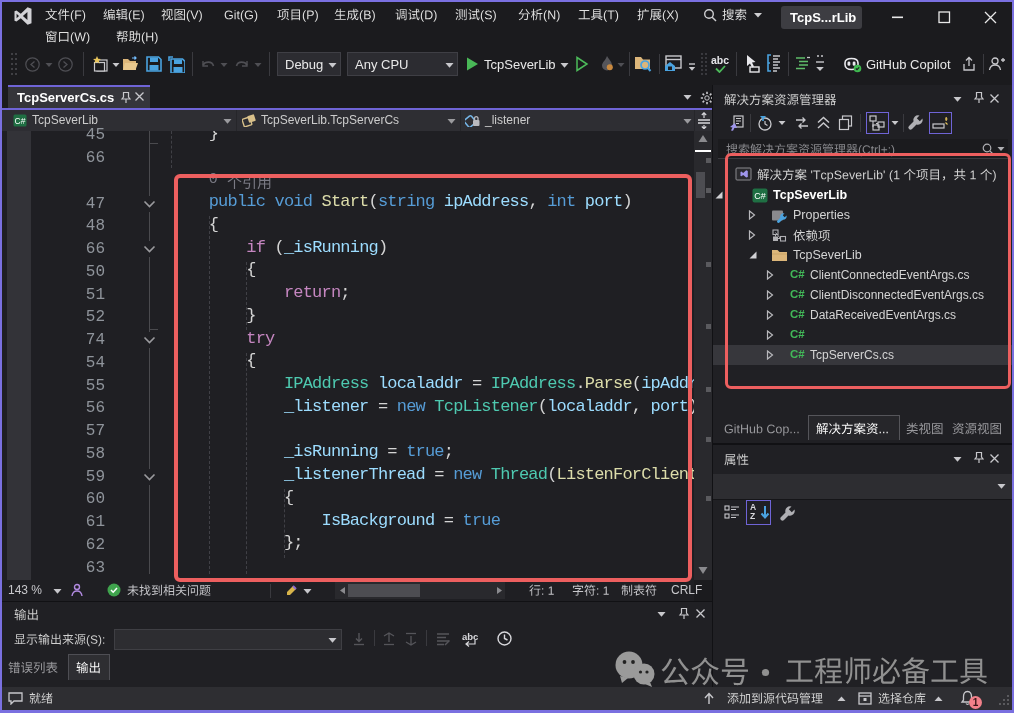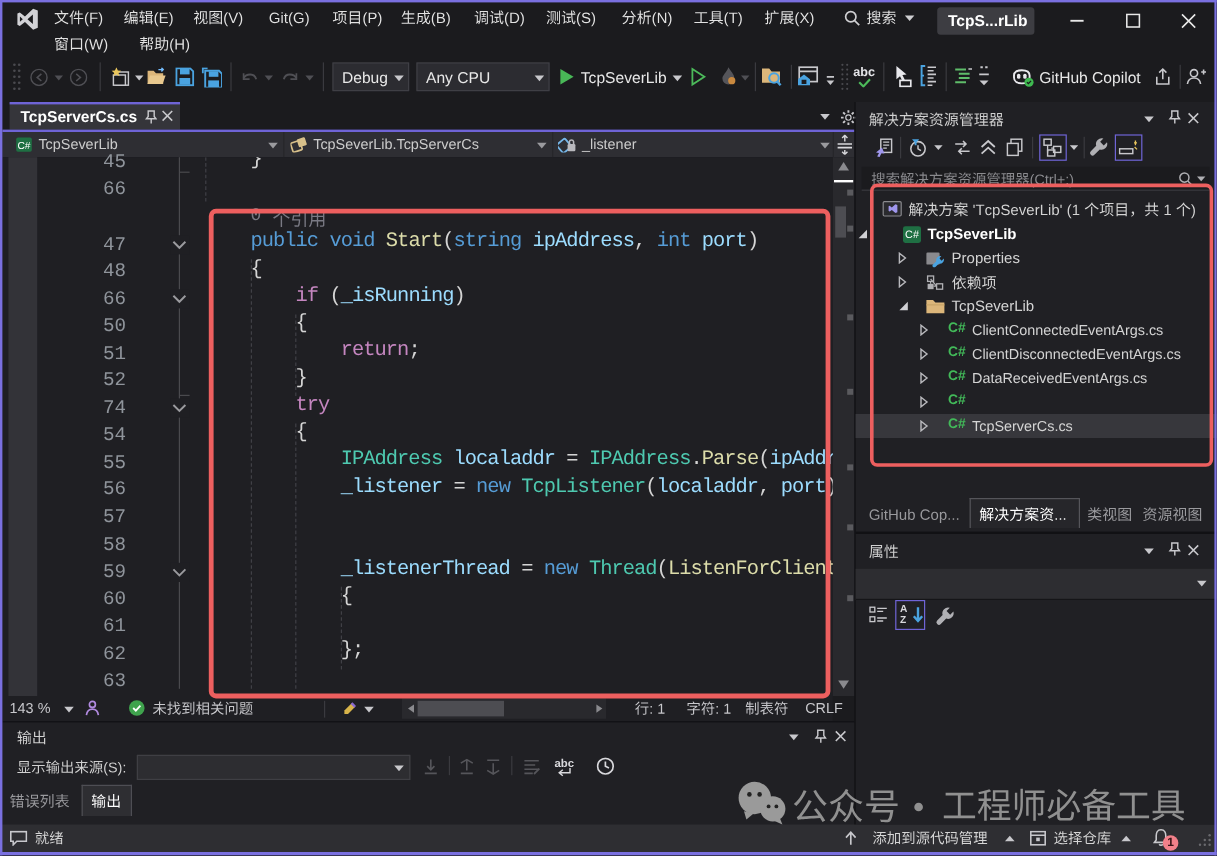--- a/index.html
+++ b/index.html
@@ -527,22 +527,24 @@
       <div style="position:absolute;left:206.7px;top:61.1px;font:17px &quot;Liberation Mono&quot;,monospace;letter-spacing:-0.8px;white-space:pre;"><span style="color:#569cd6">public&nbsp;void&nbsp;</span><span style="color:#dcdcaa">Start</span><span style="color:#d4d4d4">(</span><span style="color:#569cd6">string&nbsp;</span><span style="color:#9cdcfe">ipAddress</span><span style="color:#d4d4d4">,&nbsp;</span><span style="color:#569cd6">int&nbsp;</span><span style="color:#9cdcfe">port</span><span style="color:#d4d4d4">)</span></div>
       <div style="position:absolute;left:206.7px;top:83.8px;font:17px &quot;Liberation Mono&quot;,monospace;letter-spacing:-0.8px;white-space:pre;"><span style="color:#d4d4d4">{</span></div>
       <div style="position:absolute;left:244.3px;top:106.6px;font:17px &quot;Liberation Mono&quot;,monospace;letter-spacing:-0.8px;white-space:pre;"><span style="color:#c586c0">if&nbsp;</span><span style="color:#d4d4d4">(</span><span style="color:#9cdcfe">_isRunning</span><span style="color:#d4d4d4">)</span></div>
       <div style="position:absolute;left:244.3px;top:129.4px;font:17px &quot;Liberation Mono&quot;,monospace;letter-spacing:-0.8px;white-space:pre;"><span style="color:#d4d4d4">{</span></div>
       <div style="position:absolute;left:281.9px;top:152.1px;font:17px &quot;Liberation Mono&quot;,monospace;letter-spacing:-0.8px;white-space:pre;"><span style="color:#c586c0">return</span><span style="color:#d4d4d4">;</span></div>
       <div style="position:absolute;left:244.3px;top:174.9px;font:17px &quot;Liberation Mono&quot;,monospace;letter-spacing:-0.8px;white-space:pre;"><span style="color:#d4d4d4">}</span></div>
       <div style="position:absolute;left:244.3px;top:197.6px;font:17px &quot;Liberation Mono&quot;,monospace;letter-spacing:-0.8px;white-space:pre;"><span style="color:#c586c0">try</span></div>
       <div style="position:absolute;left:244.3px;top:220.4px;font:17px &quot;Liberation Mono&quot;,monospace;letter-spacing:-0.8px;white-space:pre;"><span style="color:#d4d4d4">{</span></div>
       <div style="position:absolute;left:281.9px;top:243.1px;font:17px &quot;Liberation Mono&quot;,monospace;letter-spacing:-0.8px;white-space:pre;"><span style="color:#4ec9b0">IPAddress</span><span style="color:#d4d4d4">&nbsp;</span><span style="color:#9cdcfe">localaddr</span><span style="color:#d4d4d4">&nbsp;=&nbsp;</span><span style="color:#4ec9b0">IPAddress</span><span style="color:#d4d4d4">.</span><span style="color:#dcdcaa">Parse</span><span style="color:#d4d4d4">(</span><span style="color:#9cdcfe">ipAddress</span></div>
       <div style="position:absolute;left:281.9px;top:265.9px;font:17px &quot;Liberation Mono&quot;,monospace;letter-spacing:-0.8px;white-space:pre;"><span style="color:#9cdcfe">_listener</span><span style="color:#d4d4d4">&nbsp;=&nbsp;</span><span style="color:#569cd6">new&nbsp;</span><span style="color:#4ec9b0">TcpListener</span><span style="color:#d4d4d4">(</span><span style="color:#9cdcfe">localaddr</span><span style="color:#d4d4d4">,&nbsp;</span><span style="color:#9cdcfe">port</span><span style="color:#d4d4d4">);</span></div>
+      <div style="position:absolute;left:281.9px;top:311.4px;font:17px &quot;Liberation Mono&quot;,monospace;letter-spacing:-0.8px;white-space:pre;"><span style="color:#9cdcfe">_isRunning</span><span style="color:#d4d4d4">&nbsp;=&nbsp;</span><span style="color:#569cd6">true</span><span style="color:#d4d4d4">;</span></div>
       <div style="position:absolute;left:281.9px;top:334.1px;font:17px &quot;Liberation Mono&quot;,monospace;letter-spacing:-0.8px;white-space:pre;"><span style="color:#9cdcfe">_listenerThread</span><span style="color:#d4d4d4">&nbsp;=&nbsp;</span><span style="color:#569cd6">new&nbsp;</span><span style="color:#4ec9b0">Thread</span><span style="color:#d4d4d4">(</span><span style="color:#dcdcaa">ListenForClients</span></div>
       <div style="position:absolute;left:281.9px;top:356.9px;font:17px &quot;Liberation Mono&quot;,monospace;letter-spacing:-0.8px;white-space:pre;"><span style="color:#d4d4d4">{</span></div>
+      <div style="position:absolute;left:319.5px;top:379.6px;font:17px &quot;Liberation Mono&quot;,monospace;letter-spacing:-0.8px;white-space:pre;"><span style="color:#9cdcfe">IsBackground</span><span style="color:#d4d4d4">&nbsp;=&nbsp;</span><span style="color:#569cd6">true</span></div>
       <div style="position:absolute;left:281.9px;top:402.4px;font:17px &quot;Liberation Mono&quot;,monospace;letter-spacing:-0.8px;white-space:pre;"><span style="color:#d4d4d4">};</span></div>
       <div style="position:absolute;left:169.1px;top:0px;width:0px;height:37px;border-left:1px dashed #404046;"></div>
       <div style="position:absolute;left:206.7px;top:85px;width:0px;height:358px;border-left:1px dashed #404046;"></div>
       <div style="position:absolute;left:244.3px;top:131px;width:0px;height:68px;border-left:1px dashed #404046;"></div>
       <div style="position:absolute;left:244.3px;top:222px;width:0px;height:221px;border-left:1px dashed #404046;"></div>
       <div style="position:absolute;left:281.9px;top:358px;width:0px;height:69px;border-left:1px dashed #404046;"></div>
     </div>
 <div style="position:absolute;left:174px;top:174px;width:518px;height:408px;border:4px solid #ed5f5f;border-radius:6px;z-index:40;"></div>
 <div style="position:absolute;left:2px;top:580px;width:692px;height:21px;background:#1f1f23;"></div>
 <div style="position:absolute;left:8px;top:582.0px;font:12px &quot;Liberation Sans&quot;,sans-serif;color:#c8c8cc;line-height:16px;white-space:pre;">143 %</div>

